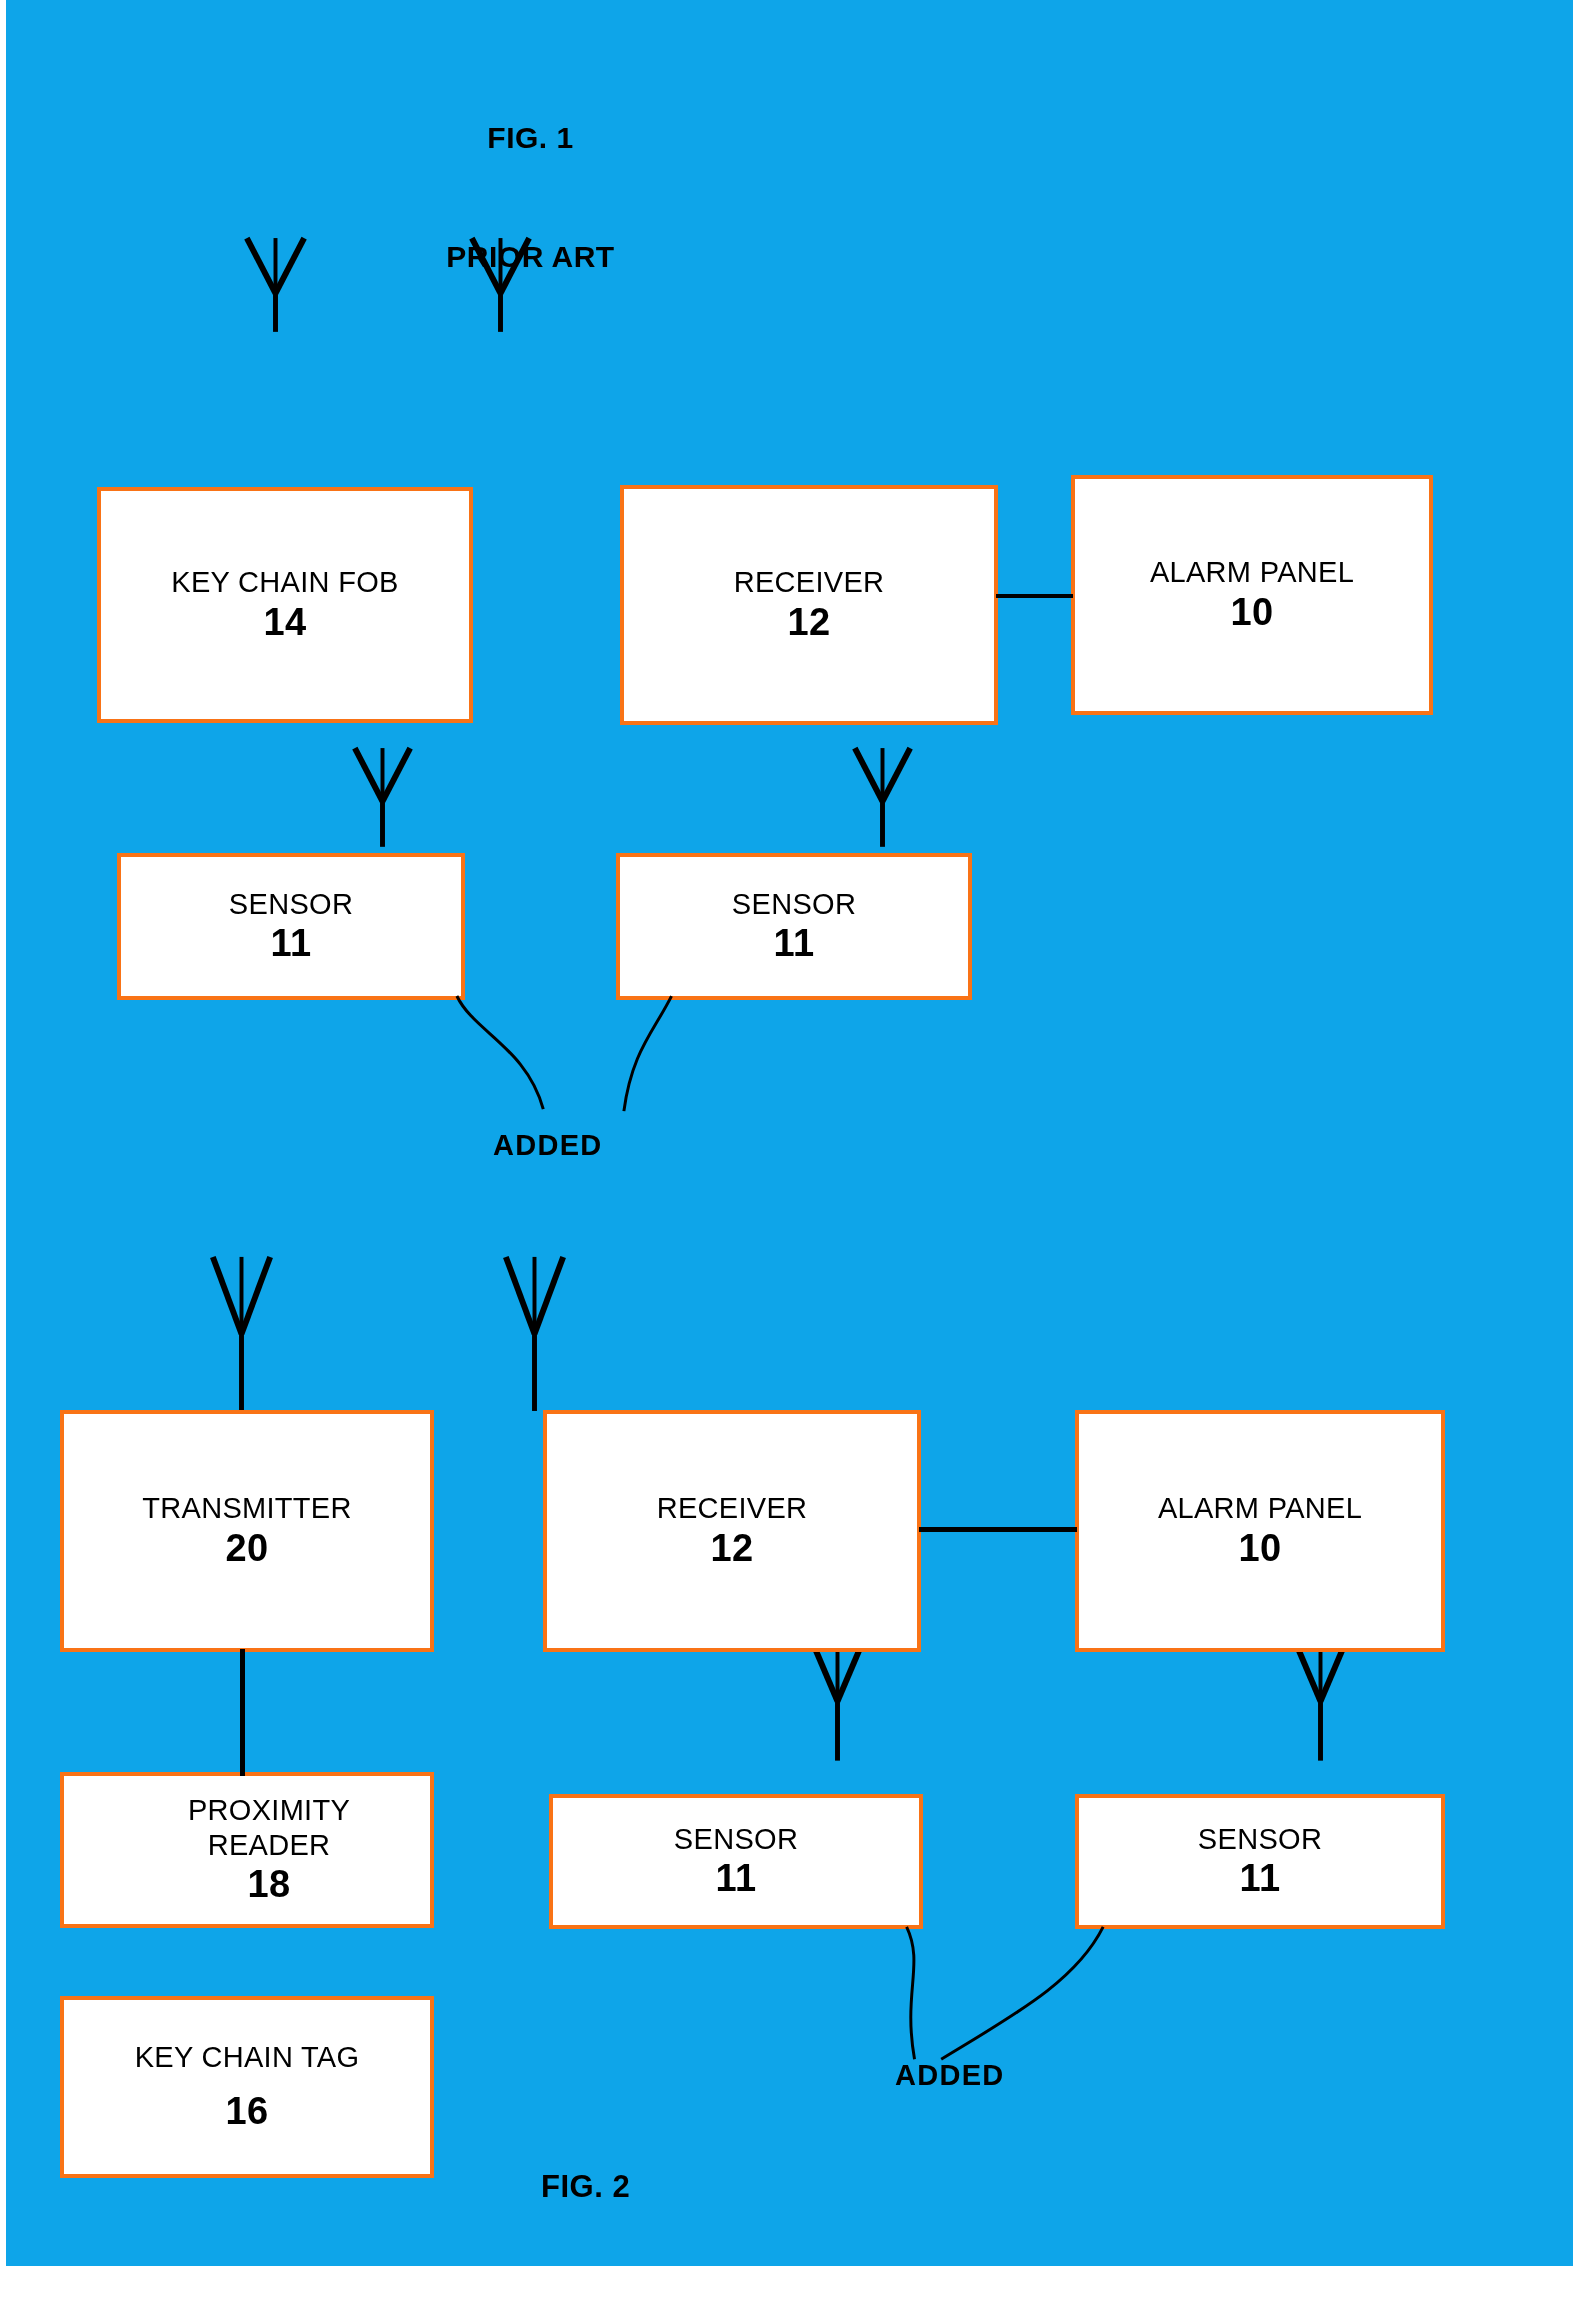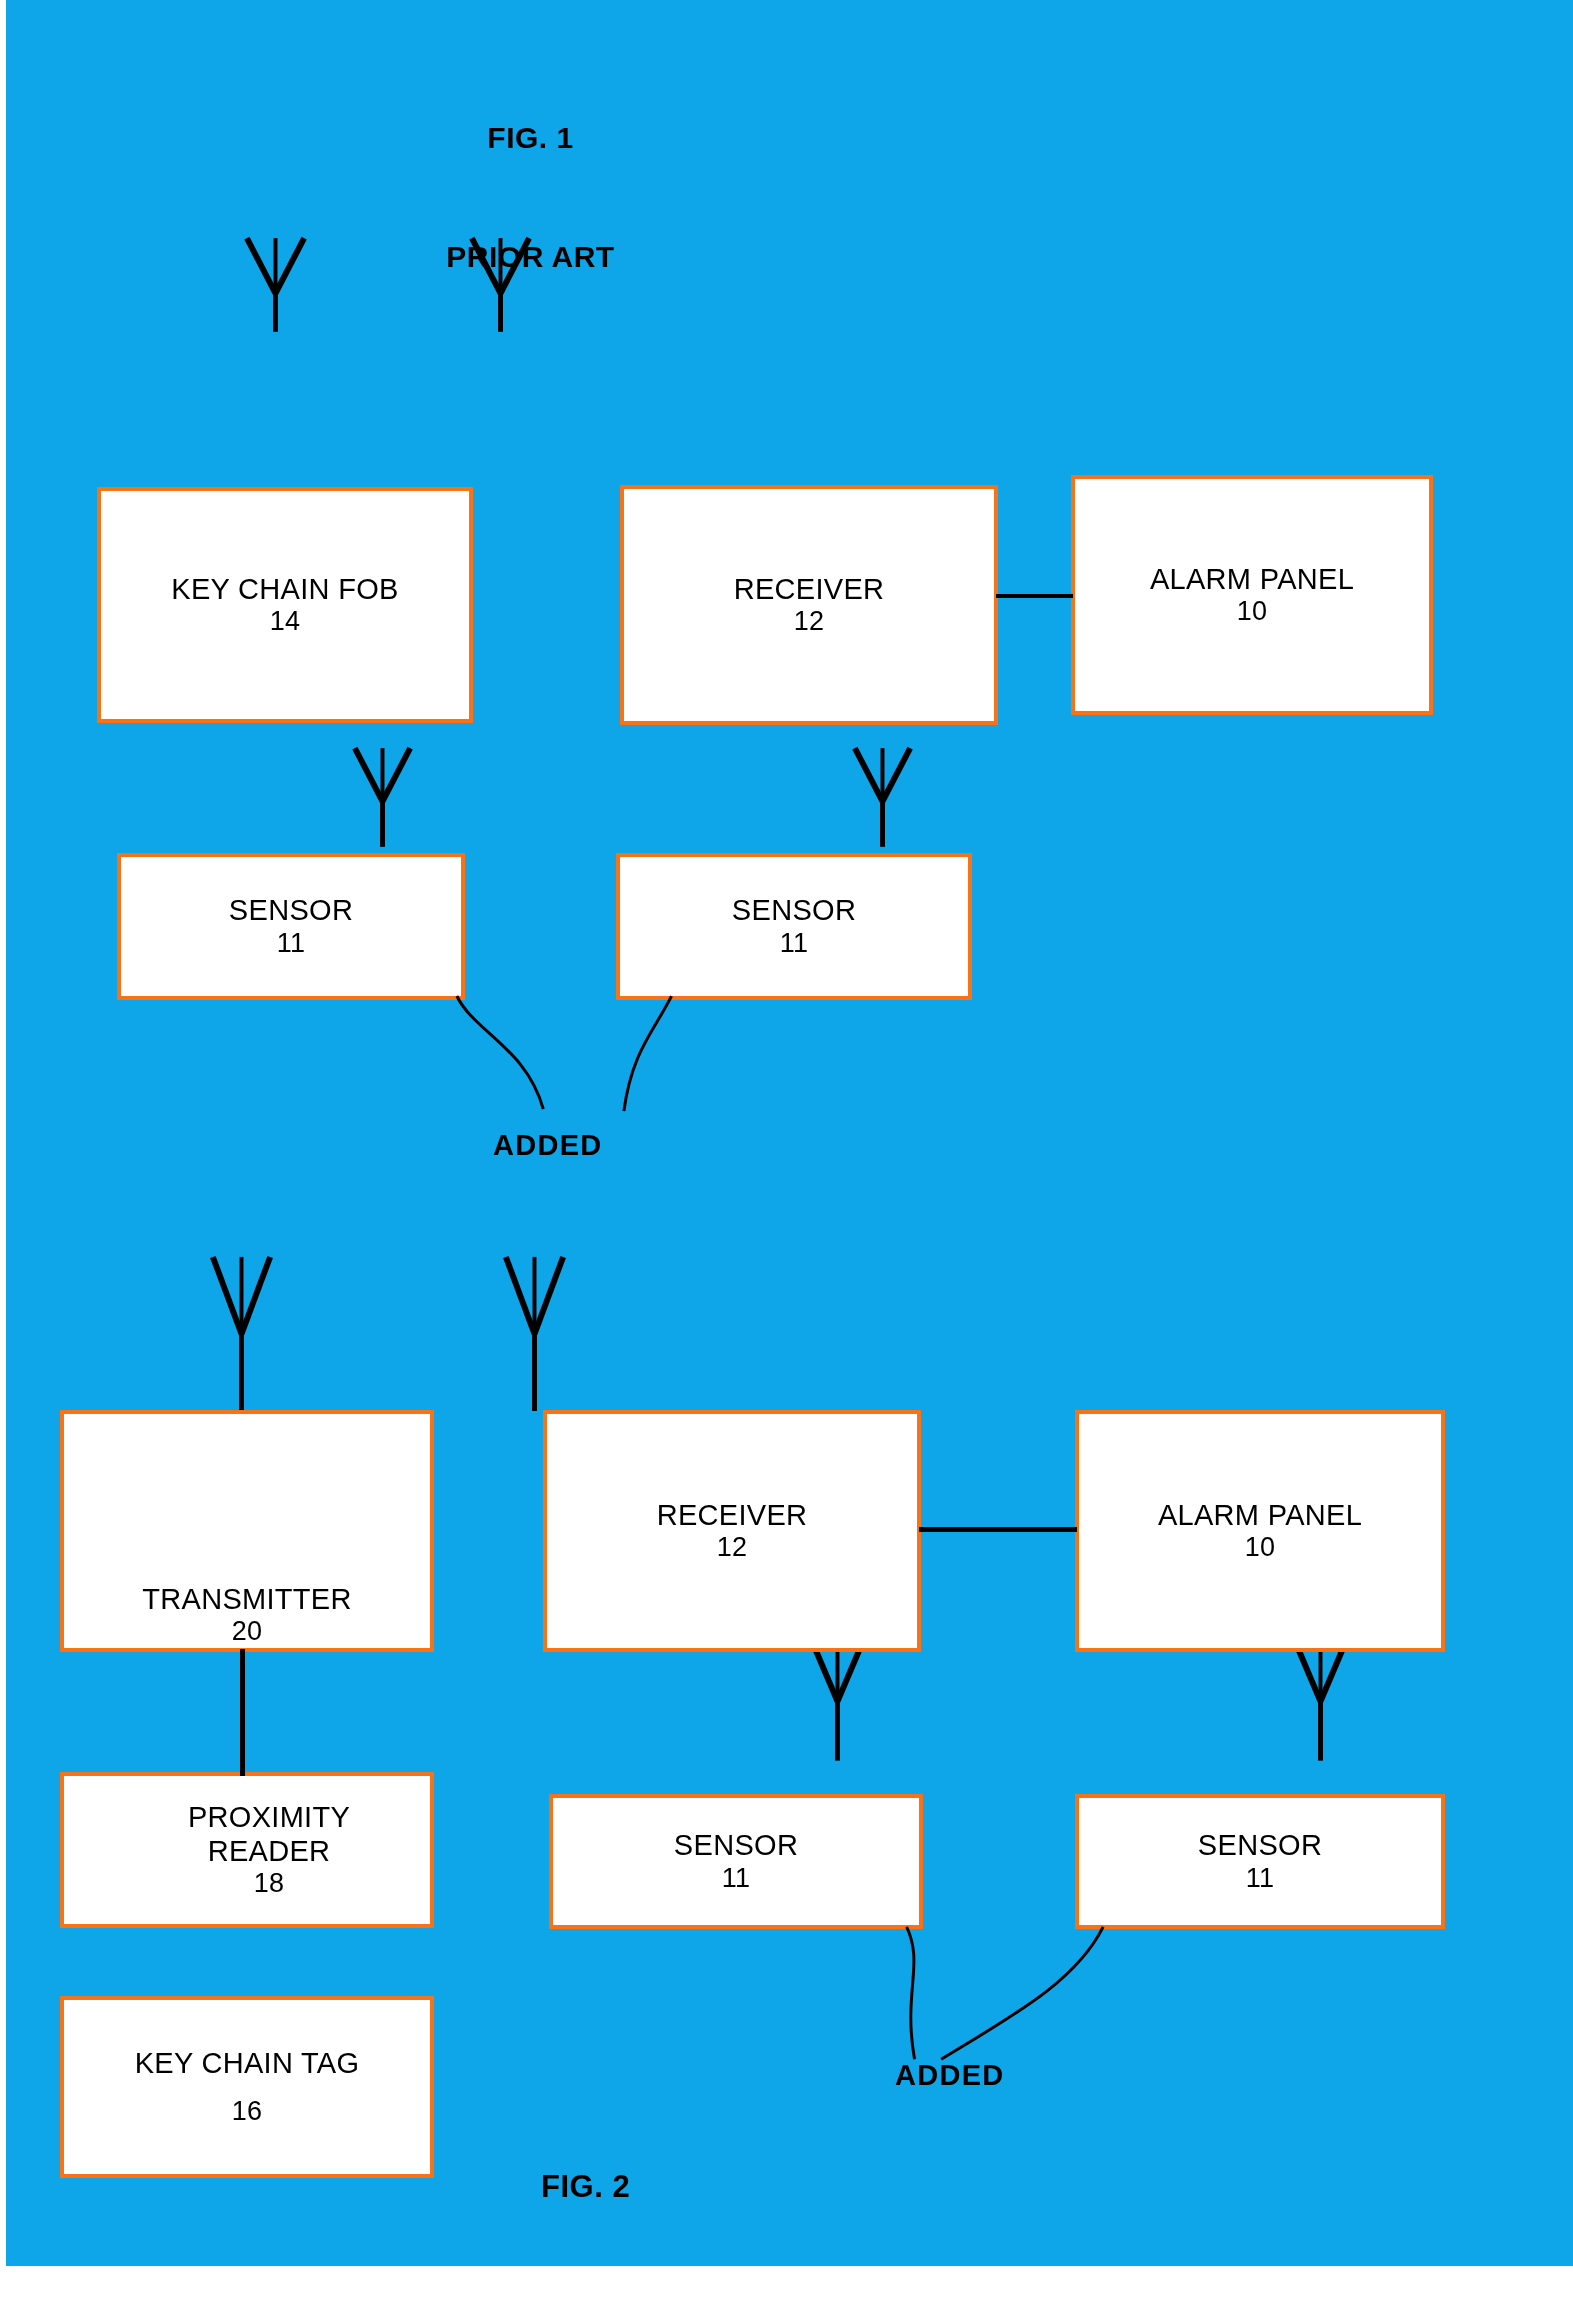--- a/index.html
+++ b/index.html
@@ -55,23 +55,24 @@
     justify-content: center;
     text-align: center;
   }
   .node .lbl {
     font-size: 29px;
     line-height: 1.18;
     letter-spacing: 0.3px;
     white-space: pre;
   }
   .node .ref {
-    font-size: 27px;
+    font-size: 38px;
     line-height: 1.18;
     letter-spacing: 0.3px;
+    font-weight: bold;
   }
 
   .wire {
     position: absolute;
     background: #000000;
   }
 
   .antenna {
     position: absolute;
     overflow: visible;
@@ -203,21 +204,21 @@
 
   <div class="antenna" style="left:1275px; top:1624px;">
     <svg width="79" height="139" viewBox="0 0 80 140">
       <line x1="40" y1="138" x2="40" y2="76" stroke="#000" stroke-width="5"></line>
       <line x1="40" y1="78" x2="40" y2="12" stroke="#000" stroke-width="4"></line>
       <line x1="40" y1="78" x2="12" y2="12" stroke="#000" stroke-width="6"></line>
       <line x1="40" y1="78" x2="68" y2="12" stroke="#000" stroke-width="6"></line>
     </svg>
   </div>
 
-  <div class="node" style="left:54px; top:1410px; width:374px; height:242px;justify-content:flex-end;">
+  <div class="node" style="left:54px; top:1410px; width:374px; height:242px;">
     <div class="lbl">TRANSMITTER</div>
     <div class="ref">20</div>
   </div>
 
   <div class="node" style="left:54px; top:1772px; width:374px; height:156px;padding-left:44px;">
     <div class="lbl">PROXIMITY</div>
     <div class="lbl">READER</div>
     <div class="ref">18</div>
   </div>
 

